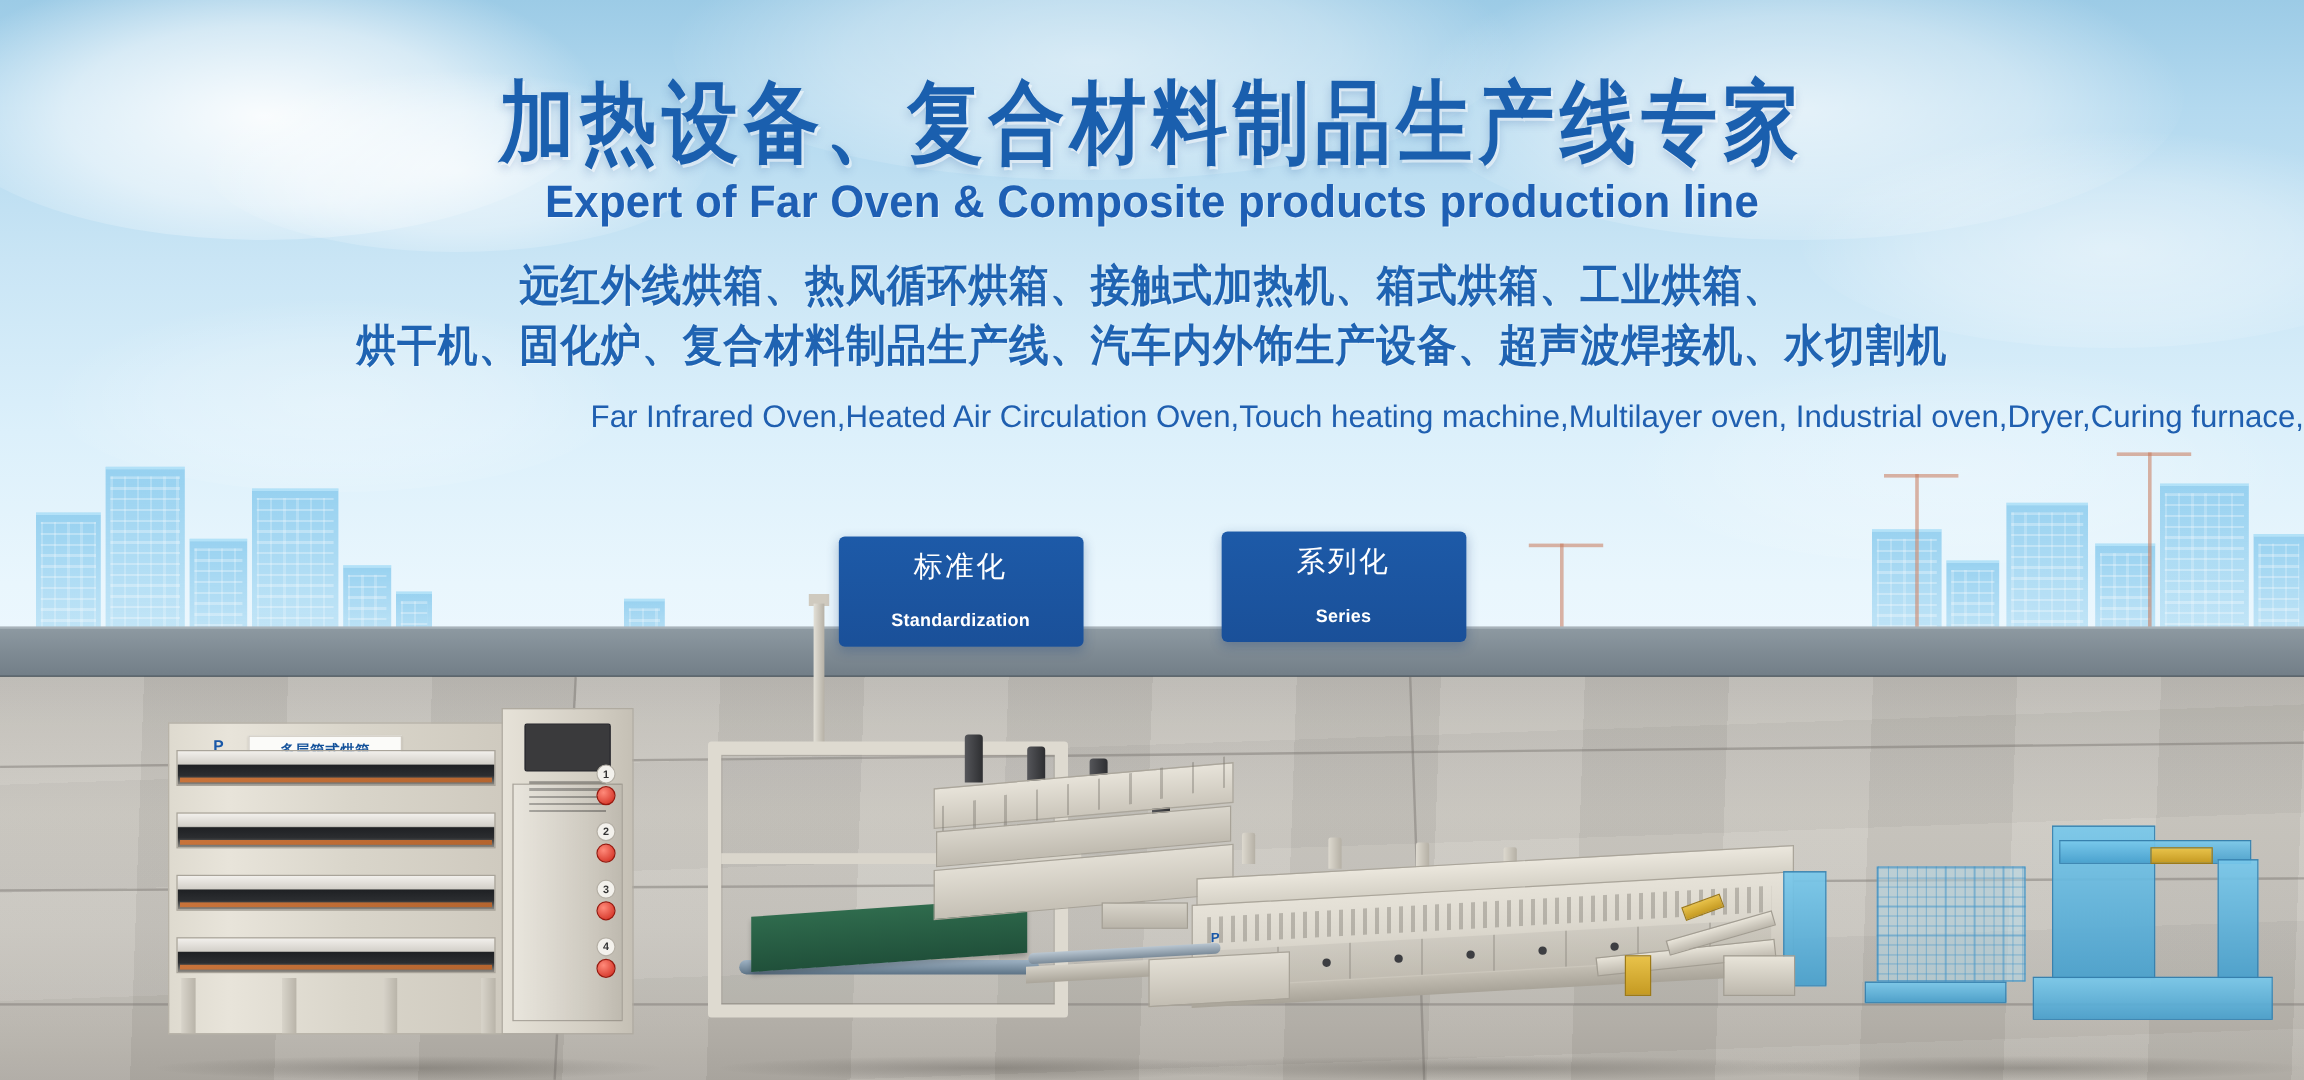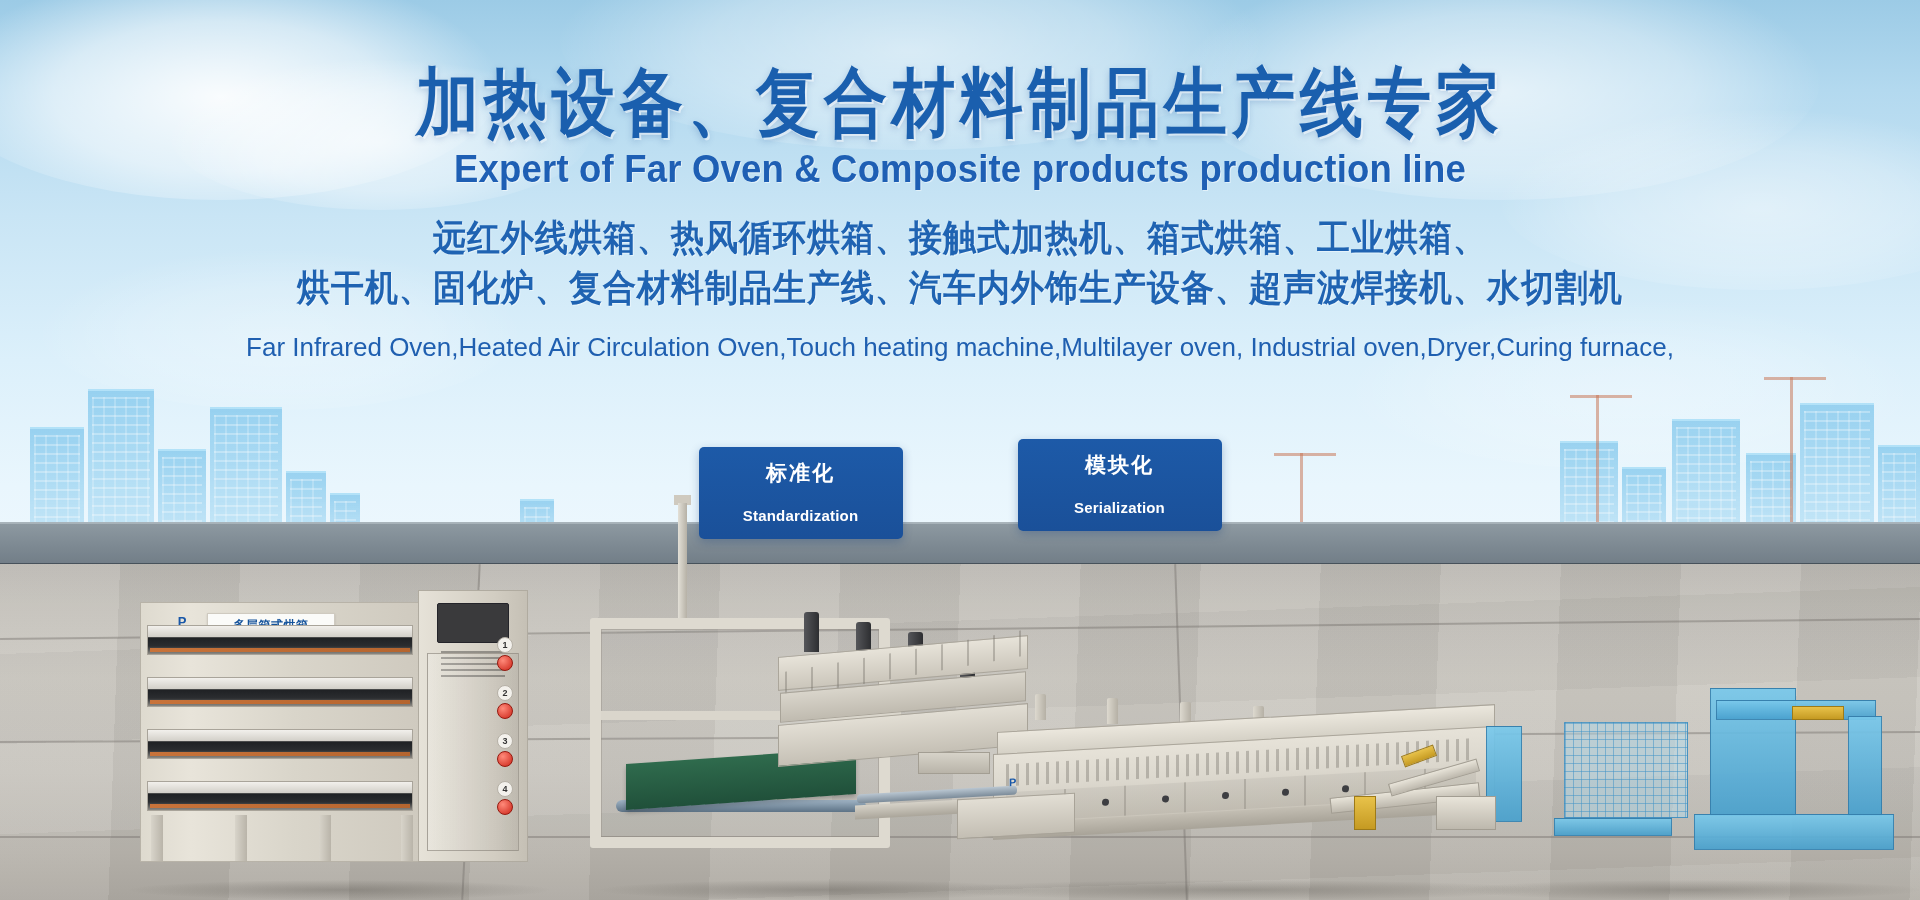--- a/index.html
+++ b/index.html
@@ -135,39 +135,40 @@
     letter-spacing:1px;
     text-shadow:1px 1px 0 rgba(255,255,255,.45);
   }
   .list-cn div { transform:scaleY(1.1); }
   .list-en {
     margin-top:15px;
     font-size:26px; font-weight:400;
     color:#1f5fb0;
     line-height:1.48;
     letter-spacing:0px;
+    text-align:right;
   }
 
   
   .badges {
     position:absolute; top:447px; left:0; width:1920px;
     display:flex; justify-content:center; gap:115px;
     z-index:7;
   }
   .badge {
     width:204px; height:92px;
     background:linear-gradient(to bottom,#1d5aa8,#1a5099);
     border-radius:5px;
     display:flex; flex-direction:column;
     align-items:center; justify-content:center;
     box-shadow:0 3px 10px rgba(20,60,120,.30);
   }
   .badge .cn {
     font-family:"DejaVu Sans", sans-serif;
-    font-size:21px; font-weight:700; color:#fff;
+    font-size:24px; font-weight:400; color:#fff;
     letter-spacing:2px; line-height:1.05;
   }
   .badge .en {
     margin-top:23px;
     font-size:15px; font-weight:700; color:#fff;
     letter-spacing:.2px;
   }
   .badge.b2 { margin-top:-4px; }
   .badge.b3 { margin-top:-8px; }
 
@@ -474,23 +475,23 @@
     <div class="list-en">
       <div>Far Infrared Oven,Heated Air Circulation Oven,Touch heating machine,Multilayer oven, Industrial oven,Dryer,Curing furnace,</div>
     </div>
   </div>
 
   <div class="badges">
     <div class="badge b1">
       <span class="cn">标准化</span>
       <span class="en">Standardization</span>
     </div>
-    <div class="badge b3">
-      <span class="cn">模块化</span>
-      <span class="en">Serialization</span>
+    <div class="badge b2">
+      <span class="cn">系列化</span>
+      <span class="en">Series</span>
     </div>
   </div>
 
   <div class="machines">
 
     <div class="mshadow" style="left:130px; width:420px;"></div>
     <div class="m1">
       <div class="m1-body">
         <div class="m1-logo">
           <span class="mark">P</span>

